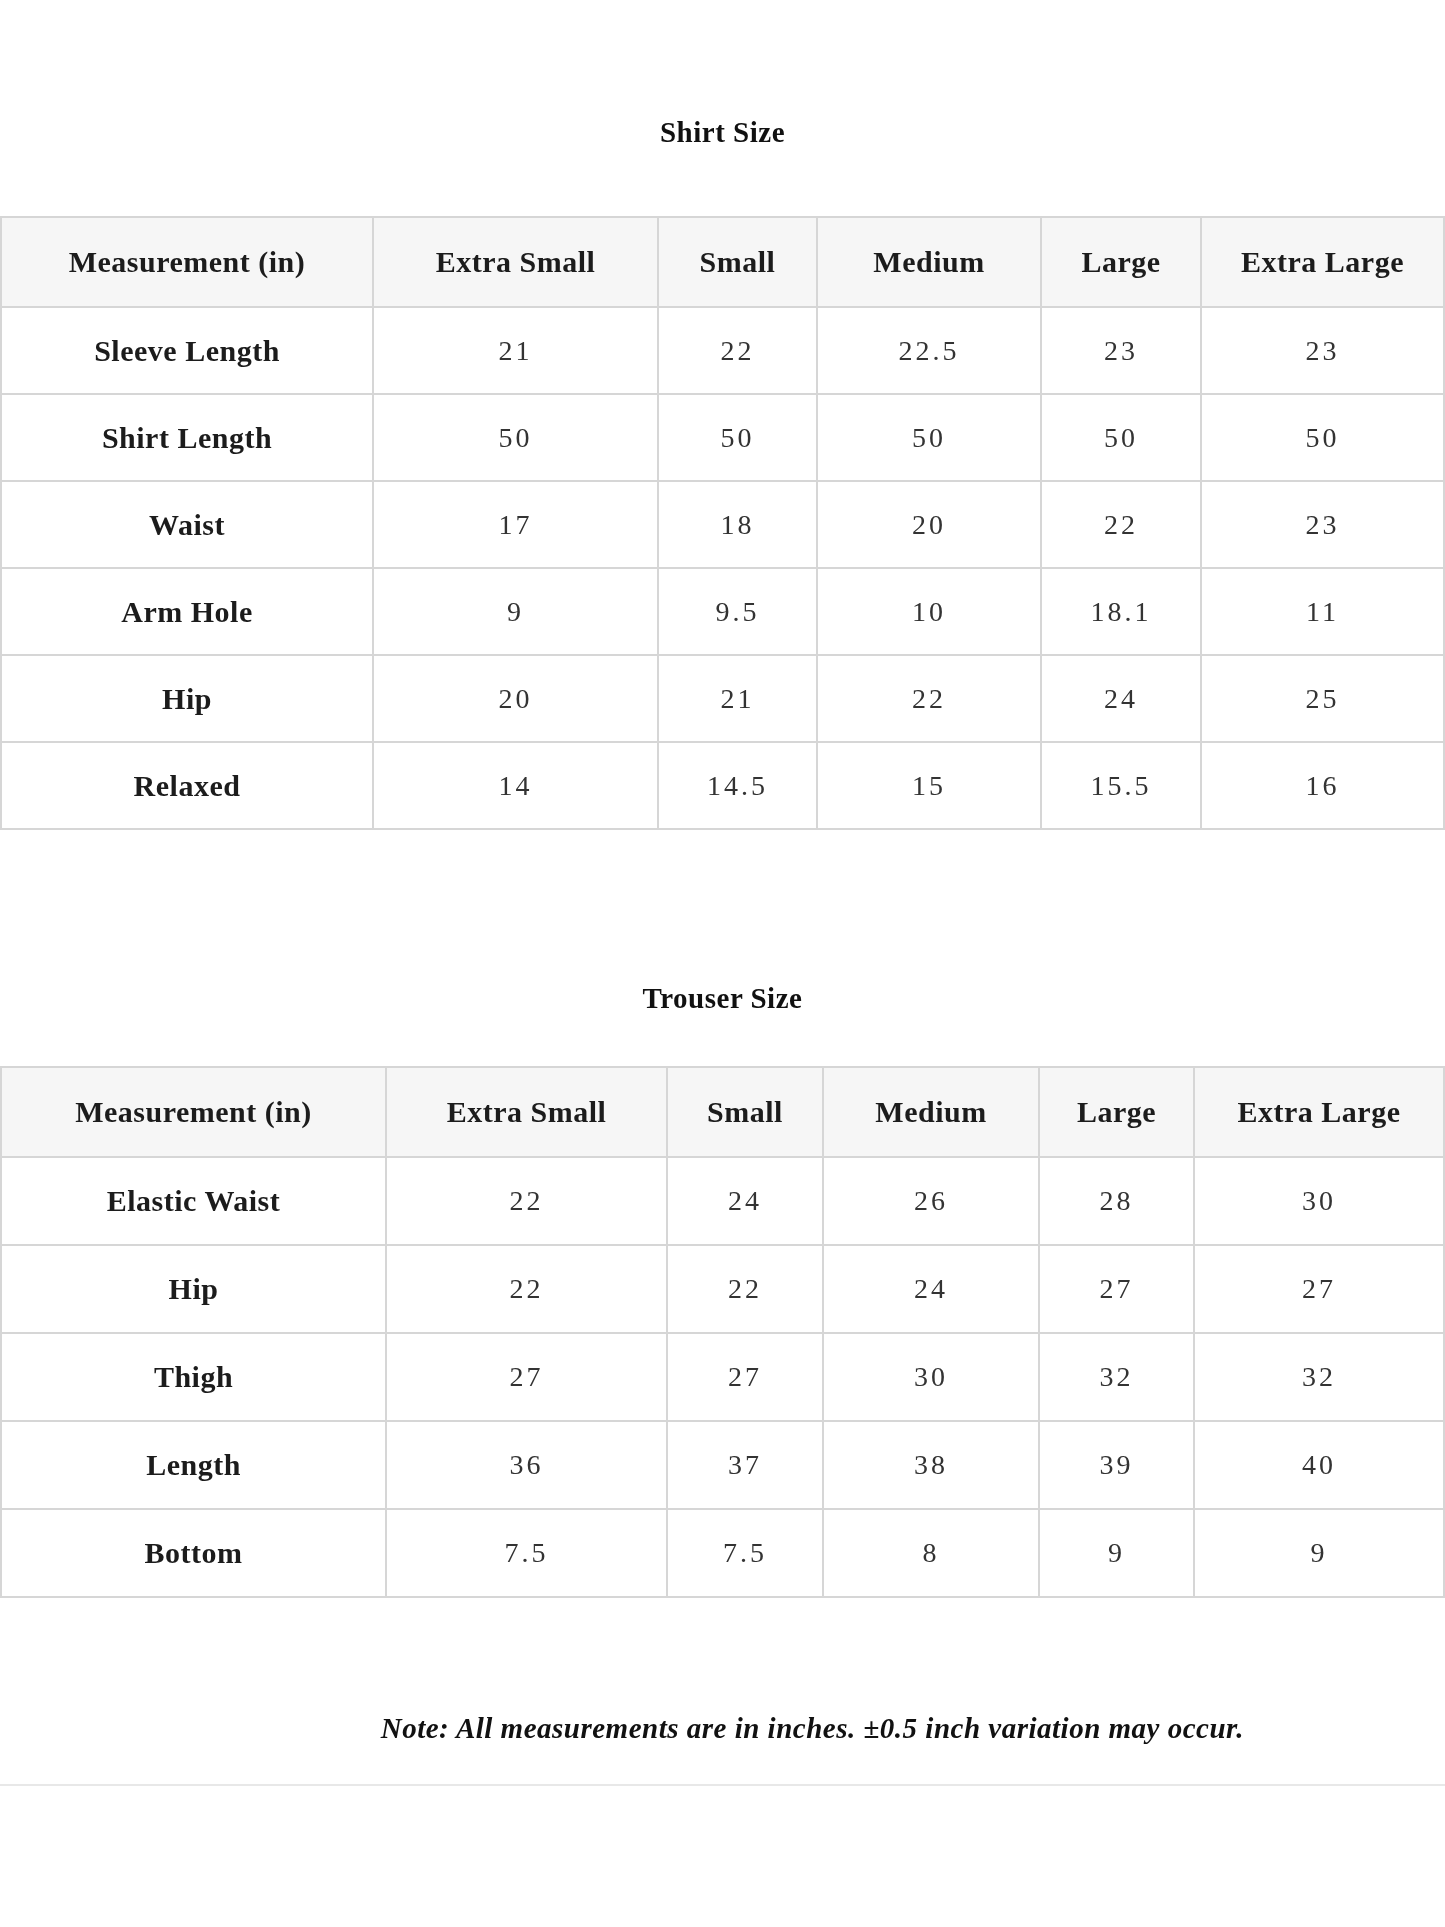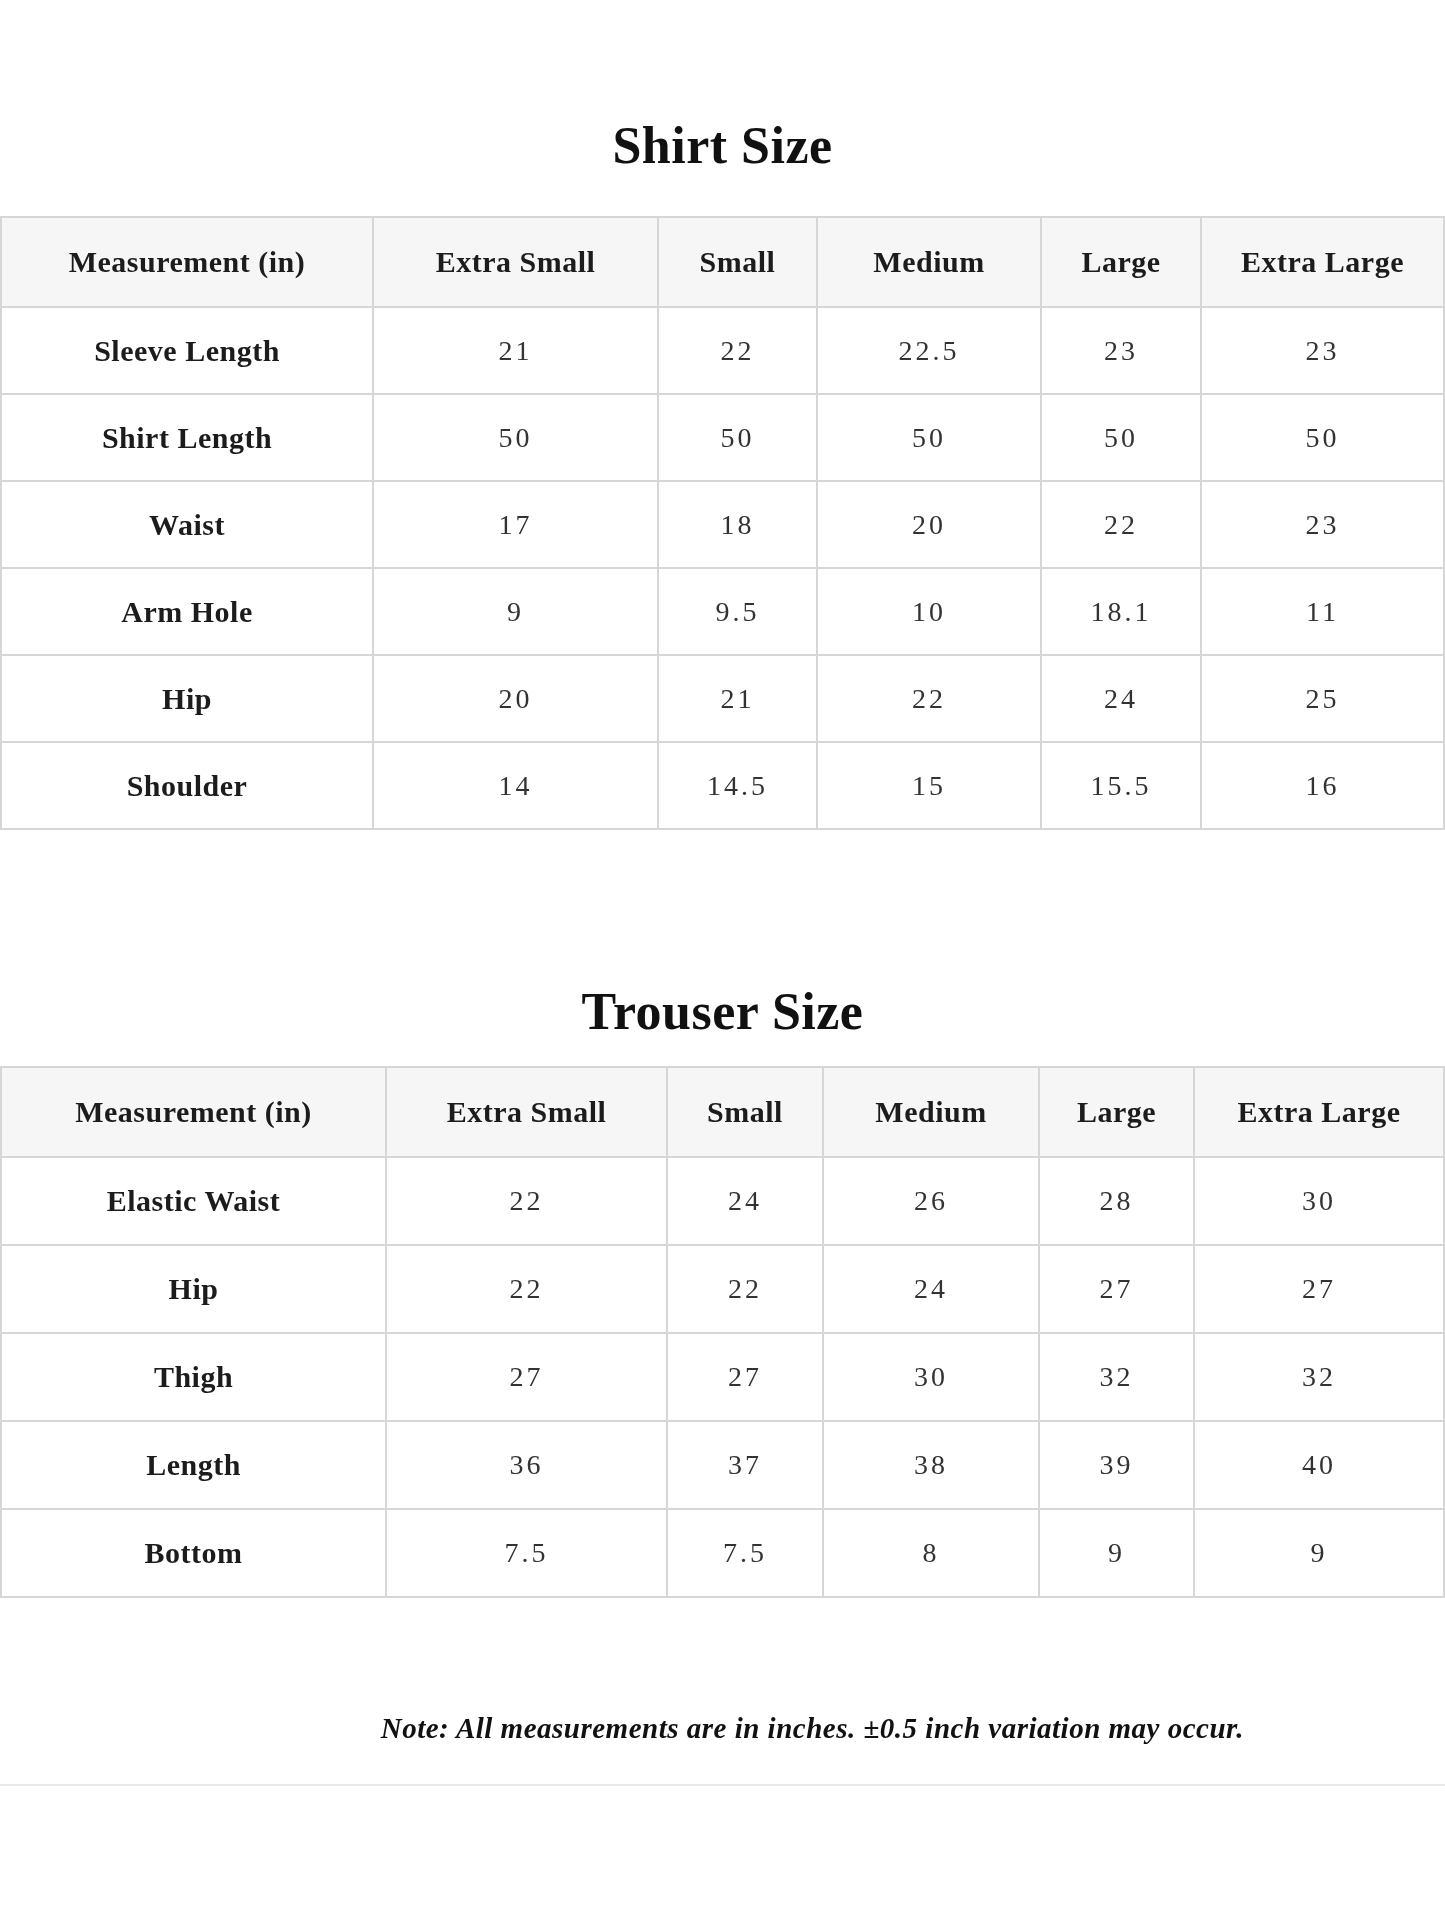--- a/index.html
+++ b/index.html
@@ -15,21 +15,21 @@
   body{
     position:relative;
     font-family:"Liberation Serif","DejaVu Serif",serif;
     color:var(--text);
   }
   .section-title{
     position:absolute;
     left:0;
     width:1445px;
     text-align:center;
-    font-size:52px;
+    font-size:29px;
     font-weight:bold;
     color:#111;
     letter-spacing:0.5px;
   }
   #shirt-title{top:116px;}
   #trouser-title{top:982px;}
 
   table.size-table{
     position:absolute;
     left:0;
@@ -153,21 +153,21 @@
       </tr>
       <tr>
         <th class="row-label">Hip</th>
         <td>20</td>
         <td>21</td>
         <td>22</td>
         <td>24</td>
         <td>25</td>
       </tr>
       <tr>
-        <th class="row-label">Shoulder</th>
+        <th class="row-label">Relaxed</th>
         <td>14</td>
         <td>14.5</td>
         <td>15</td>
         <td>15.5</td>
         <td>16</td>
       </tr>
     </tbody>
 </table>
 
 <h1 class="section-title" id="trouser-title">Trouser Size</h1>

